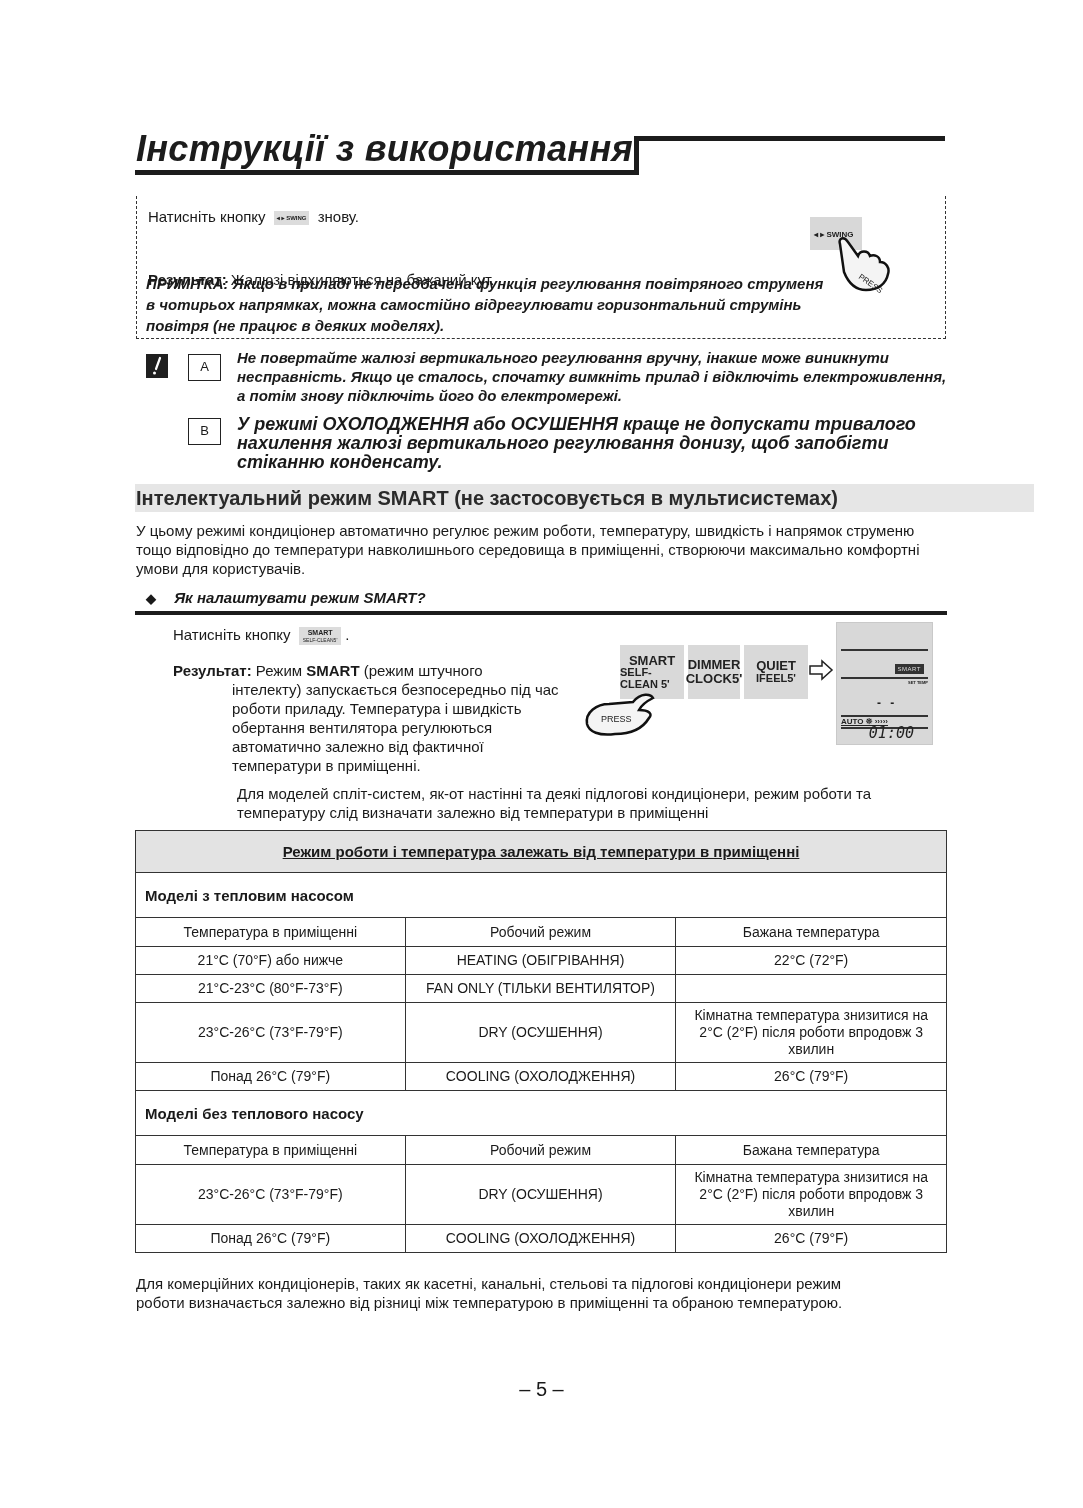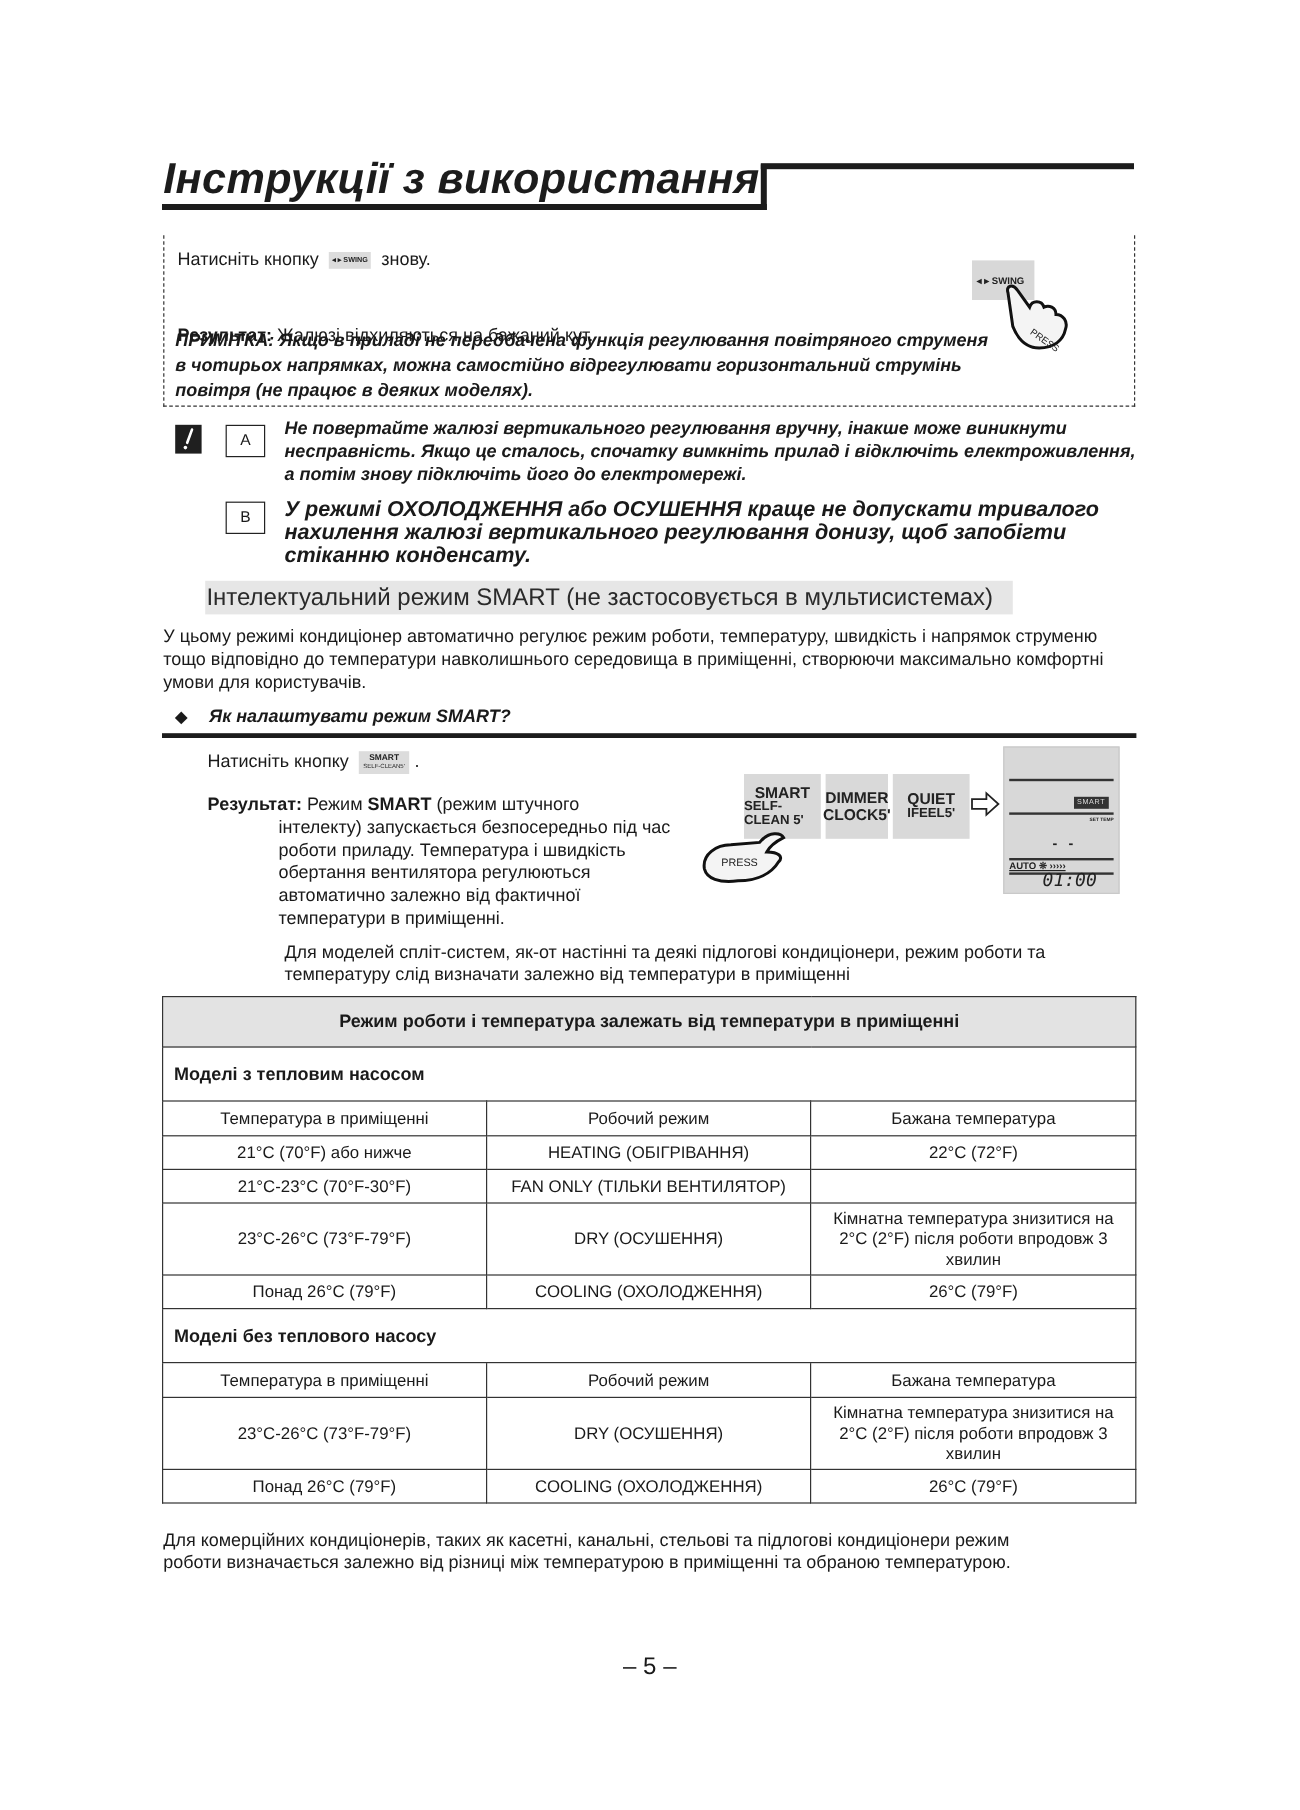--- a/index.html
+++ b/index.html
@@ -29,21 +29,21 @@
 
   
   .warn-icon { left: 146px; top: 354px; width: 22px; height: 24px; background: #1f1f1f; }
   .box-letter { width: 33px; height: 27px; border: 1.5px solid #222; font-size: 13px; text-align: center; line-height: 24px; }
   .boxA { left: 188px; top: 354px; }
   .boxB { left: 188px; top: 418px; }
   .warnA { left: 237px; top: 348px; width: 715px; font-size: 15px; font-weight: bold; font-style: italic; line-height: 19px; }
   .warnB { left: 237px; top: 415px; width: 715px; font-size: 18px; font-weight: bold; font-style: italic; line-height: 19px; }
 
   
-  .sec-head { left: 135px; top: 484px; width: 673px; height: 28px; background: #e6e6e6; font-size: 20px; font-weight: normal; line-height: 28px; padding-left: 1px; color: #2a2a2a; white-space: nowrap; margin-left: 36px; }
+  .sec-head { left: 135px; top: 484px; width: 899px; height: 28px; background: #e6e6e6; font-size: 20px; font-weight: bold; line-height: 28px; padding-left: 1px; color: #2a2a2a; white-space: nowrap; }
   .sec-intro { left: 136px; top: 521px; width: 810px; font-size: 15px; line-height: 19px; }
   .howto { left: 146px; top: 589px; font-size: 15px; font-weight: bold; font-style: italic; white-space: nowrap; }
   .howto .diamond { font-style: normal; margin-right: 14px; font-size: 13px; }
   .howto-rule { left: 135px; top: 611px; width: 812px; height: 4px; background: #1c1c1c; }
 
   .press2 { left: 173px; top: 626px; white-space: nowrap; }
   .result2 { left: 173px; top: 661px; width: 400px; font-size: 15px; line-height: 19px; }
   .result2 .indent { display: block; padding-left: 59px; }
 
   
@@ -63,21 +63,21 @@
   .lcd .settemp { position: absolute; right: 4px; top: 57px; font-size: 4px; font-weight: bold; color: #222; }
   .lcd .dashes { position: absolute; left: 40px; top: 73px; font-size: 12px; font-weight: bold; letter-spacing: 3px; color: #222; }
   .lcd .auto { position: absolute; left: 4px; top: 94px; font-size: 8px; font-weight: bold; text-decoration: underline; color: #222; white-space: nowrap; }
   .lcd .time { position: absolute; right: 18px; top: 101px; font-size: 15px; font-family: "DejaVu Sans Mono", monospace; font-style: italic; color: #222; }
 
   .split-text { left: 237px; top: 784px; width: 640px; font-size: 15px; line-height: 19px; }
 
   
   table.mode-table { position: absolute; left: 135px; top: 830px; width: 812px; border-collapse: collapse; font-size: 14px; }
   .mode-table td, .mode-table th { border: 1.3px solid #333; text-align: center; vertical-align: middle; padding: 2px 10px; line-height: 17px; font-weight: normal; }
-  .mode-table .caption-row th { background: #e3e3e3; height: 42px; font-size: 15px; font-weight: bold; }
+  .mode-table .caption-row th { background: #e3e3e3; height: 42px; font-size: 15px; font-weight: bold; text-decoration: underline; }
   .mode-table .group-row td { text-align: left; font-weight: bold; font-size: 15px; height: 45px; padding-left: 9px; }
   .mode-table .hdr-row td { height: 29px; text-align: center; }
   .mode-table .row td { height: 28px; }
   .mode-table .row.tall td { height: 60px; }
   .mode-table col.c1 { width: 270px; }
   .mode-table col.c2 { width: 271px; }
   .mode-table col.c3 { width: 271px; }
 
   .commercial { left: 136px; top: 1274px; width: 740px; font-size: 15px; line-height: 19px; }
   .page-num { left: 0; width: 1083px; top: 1378px; text-align: center; font-size: 20px; }
@@ -203,21 +203,21 @@
     <td>Температура в приміщенні</td>
     <td>Робочий режим</td>
     <td>Бажана температура</td>
   </tr>
   <tr class="row">
     <td>21°C (70°F) або нижче</td>
     <td>HEATING (ОБІГРІВАННЯ)</td>
     <td>22°C (72°F)</td>
   </tr>
   <tr class="row">
-    <td>21°C-23°C (70°F-30°F)</td>
+    <td>21°C-23°C (80°F-73°F)</td>
     <td>FAN ONLY (ТІЛЬКИ ВЕНТИЛЯТОР)</td>
     <td></td>
   </tr>
   <tr class="row tall">
     <td>23°C-26°C (73°F-79°F)</td>
     <td>DRY (ОСУШЕННЯ)</td>
     <td>Кімнатна температура знизитися на 2°C (2°F) після роботи впродовж 3 хвилин</td>
   </tr>
   <tr class="row">
     <td>Понад 26°C (79°F)</td>

